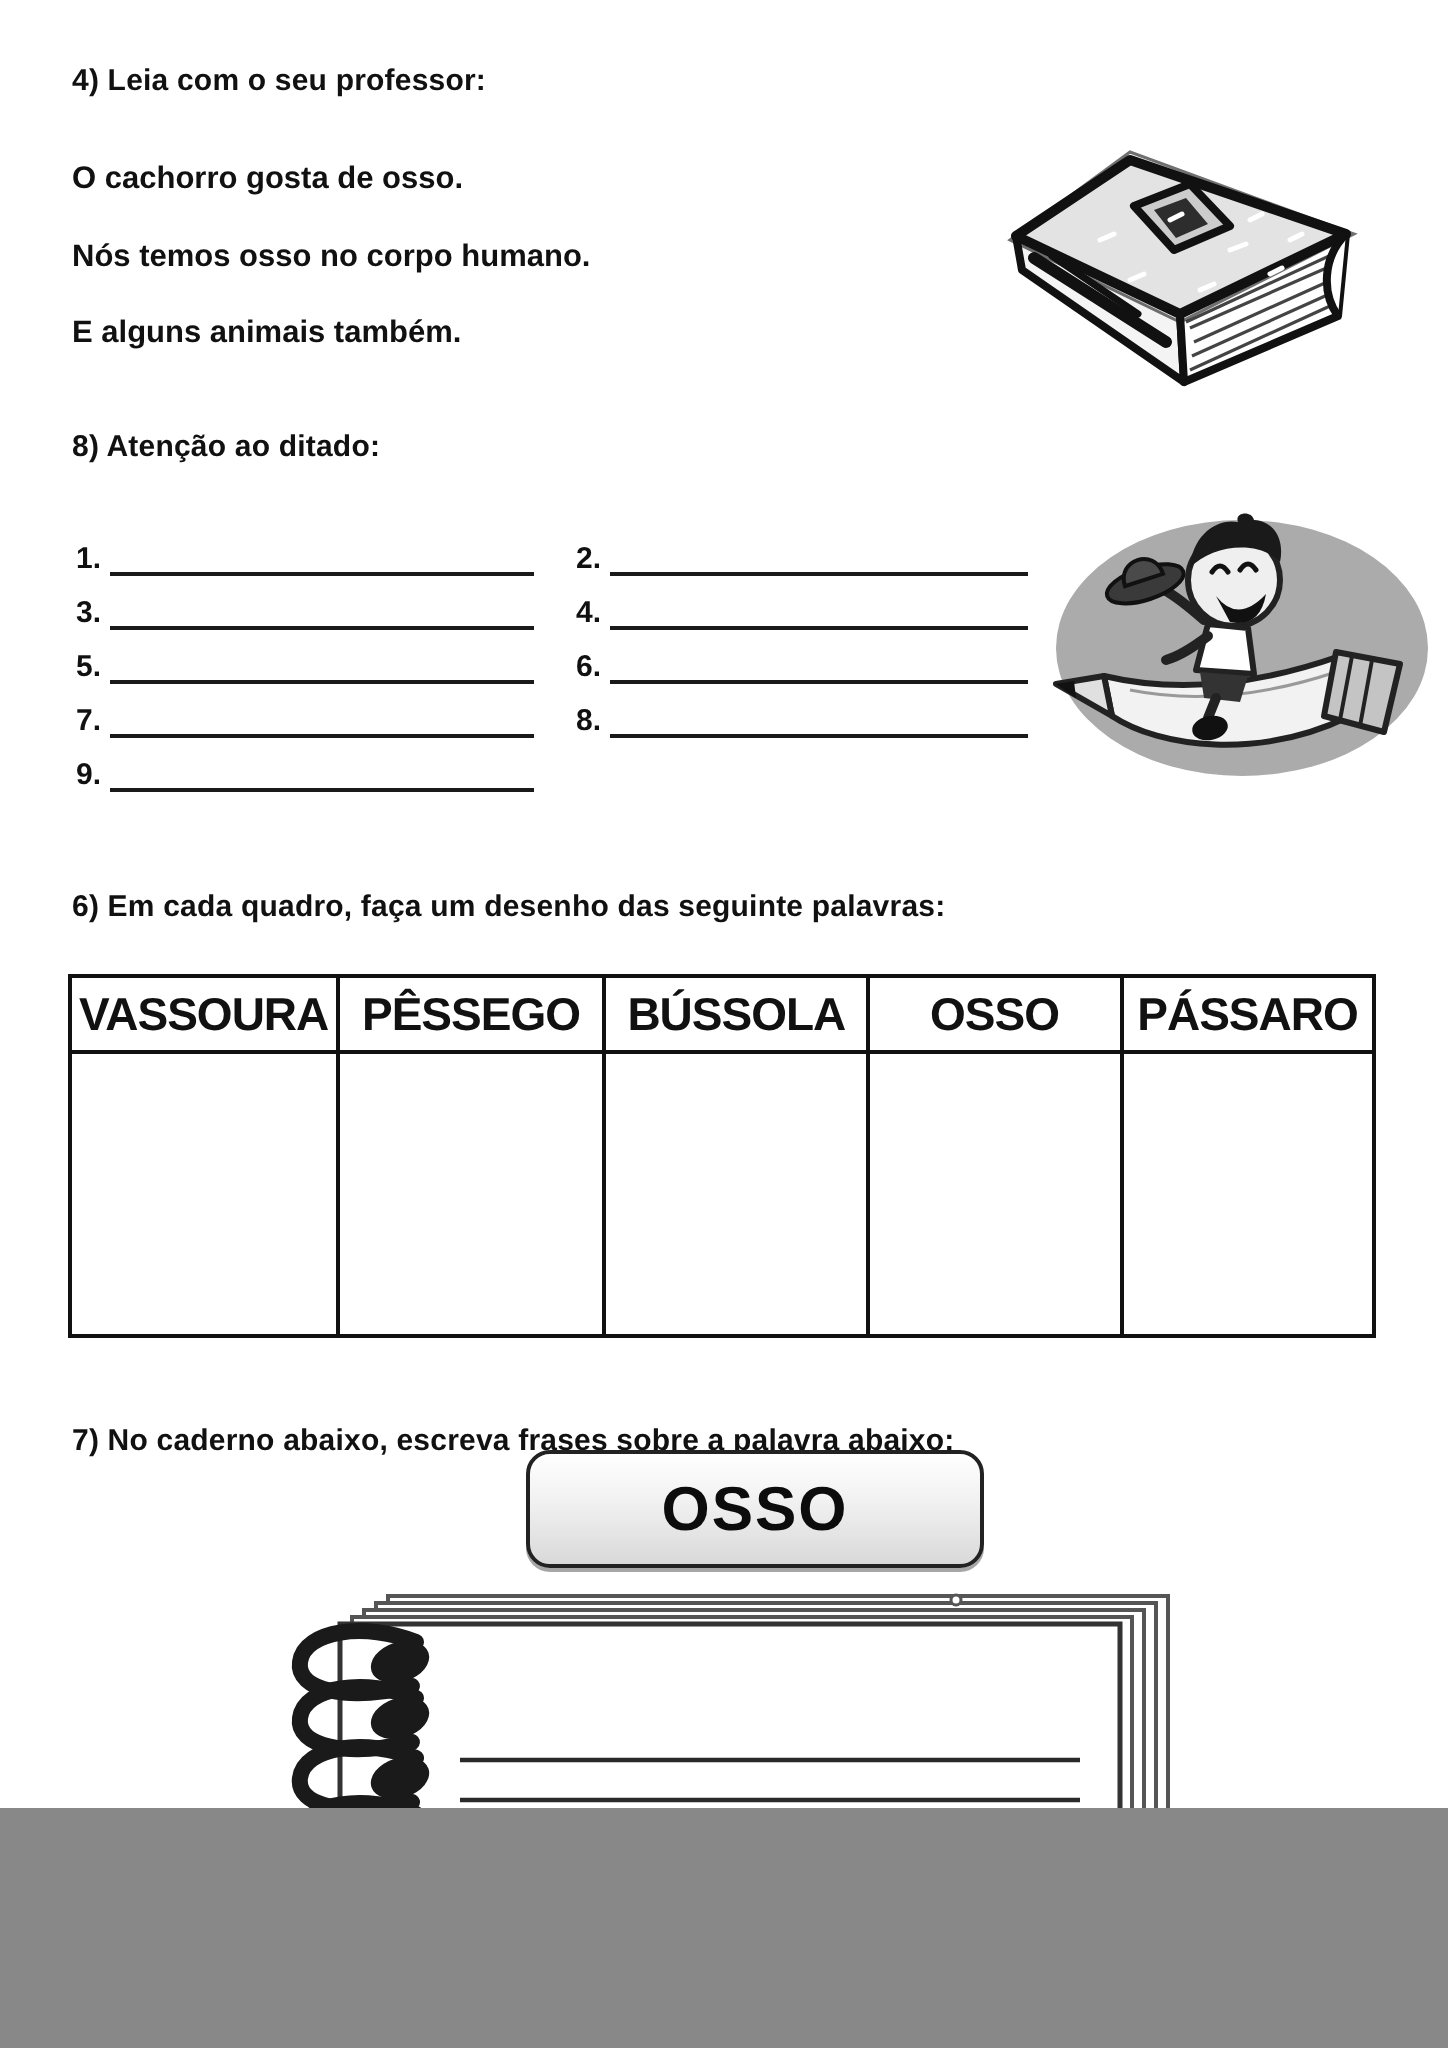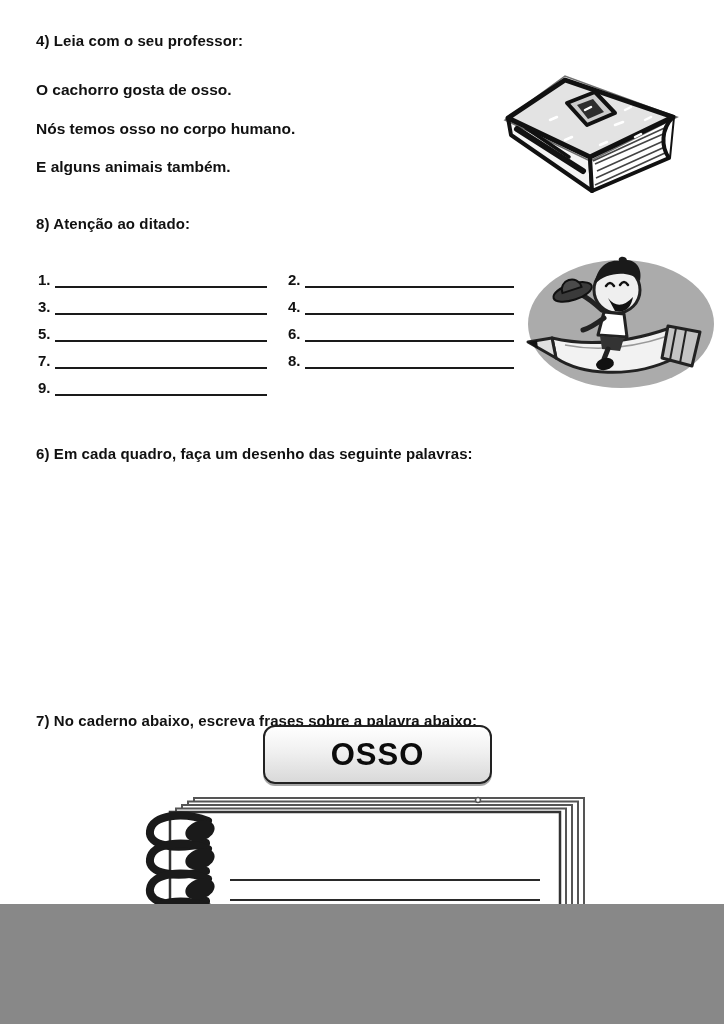--- a/index.html
+++ b/index.html
@@ -171,20 +171,45 @@
       <polygon points="84,64 104,66 107,89 78,87" fill="#ffffff" stroke="#222" stroke-width="3" stroke-linejoin="round"></polygon>
       <path d="M84,70 C76,76 70,80 63,82" stroke="#222" stroke-width="5" stroke-linecap="round" fill="none"></path>
       <polygon points="80,88 104,90 100,103 82,101" fill="#333"></polygon>
       <path d="M88,101 L84,111" stroke="#222" stroke-width="5" stroke-linecap="round"></path>
       <ellipse cx="85" cy="116" rx="9" ry="6" fill="#111" transform="rotate(-12 85 116)"></ellipse>
     </svg>
   </div>
 
   <div class="abs heading" style="left:36px;top:445px;">6) Em cada quadro, faça um desenho das seguinte palavras:</div>
 
+  <table class="abs word-table">
+    <colgroup>
+      <col style="width:20.5%">
+        <col style="width:20.5%">
+        <col style="width:20.2%">
+      <col style="width:19.4%">
+        <col style="width:19.4%">
+    </colgroup>
+    <tbody>
+        <tr>
+      <th>VASSOURA</th>
+      <th>PÊSSEGO</th>
+      <th>BÚSSOLA</th>
+      <th>OSSO</th>
+      <th>PÁSSARO</th>
+    </tr>
+    <tr>
+      <td></td>
+      <td></td>
+      <td></td>
+      <td></td>
+      <td></td>
+    </tr>
+  </tbody>
+    </table>
 
   <div class="abs heading" style="left:36px;top:712px;">7) No caderno abaixo, escreva frases sobre a palavra abaixo:</div>
 
   <div class="abs osso-box">
     <span class="osso-label">OSSO</span>
   </div>
 
   <div class="abs" style="left:138px;top:795px;">
     <svg width="450" height="195" viewBox="0 0 450 195">
 

